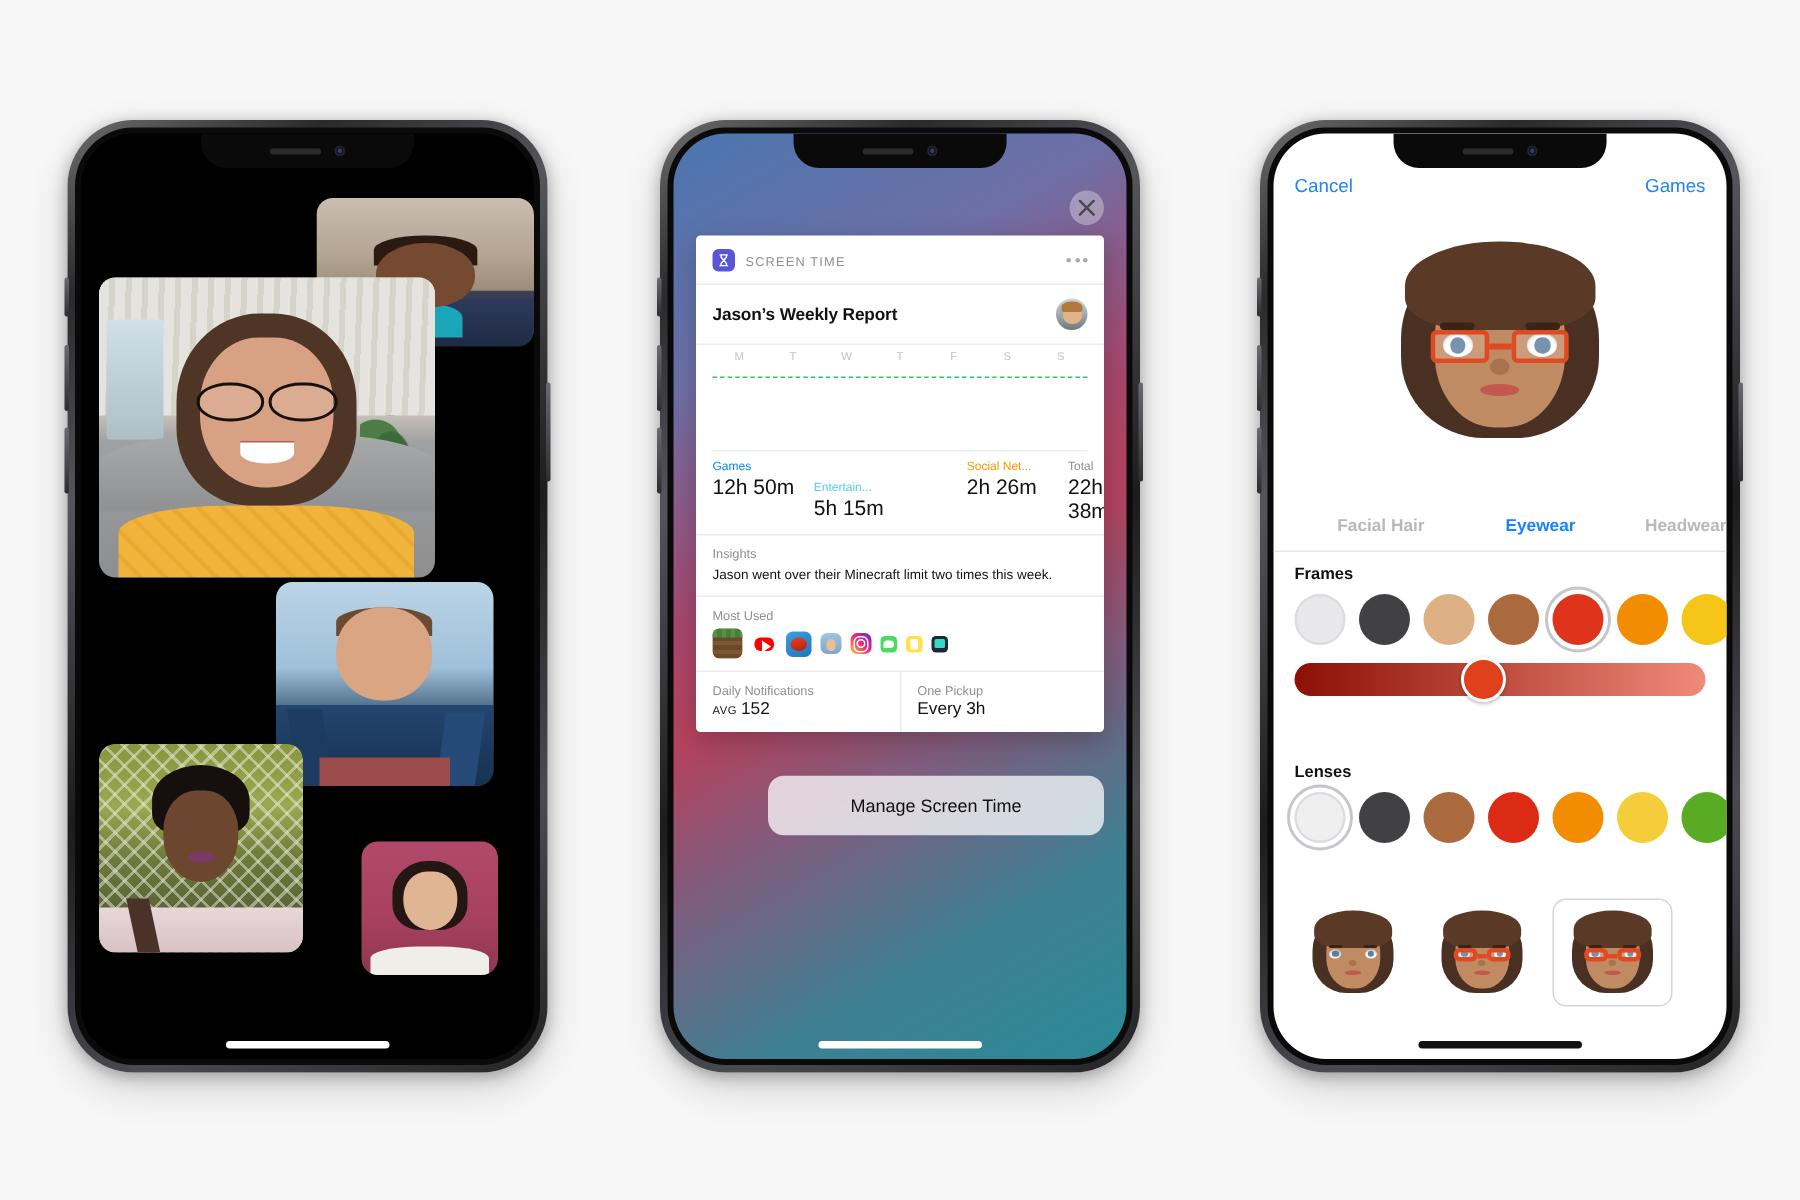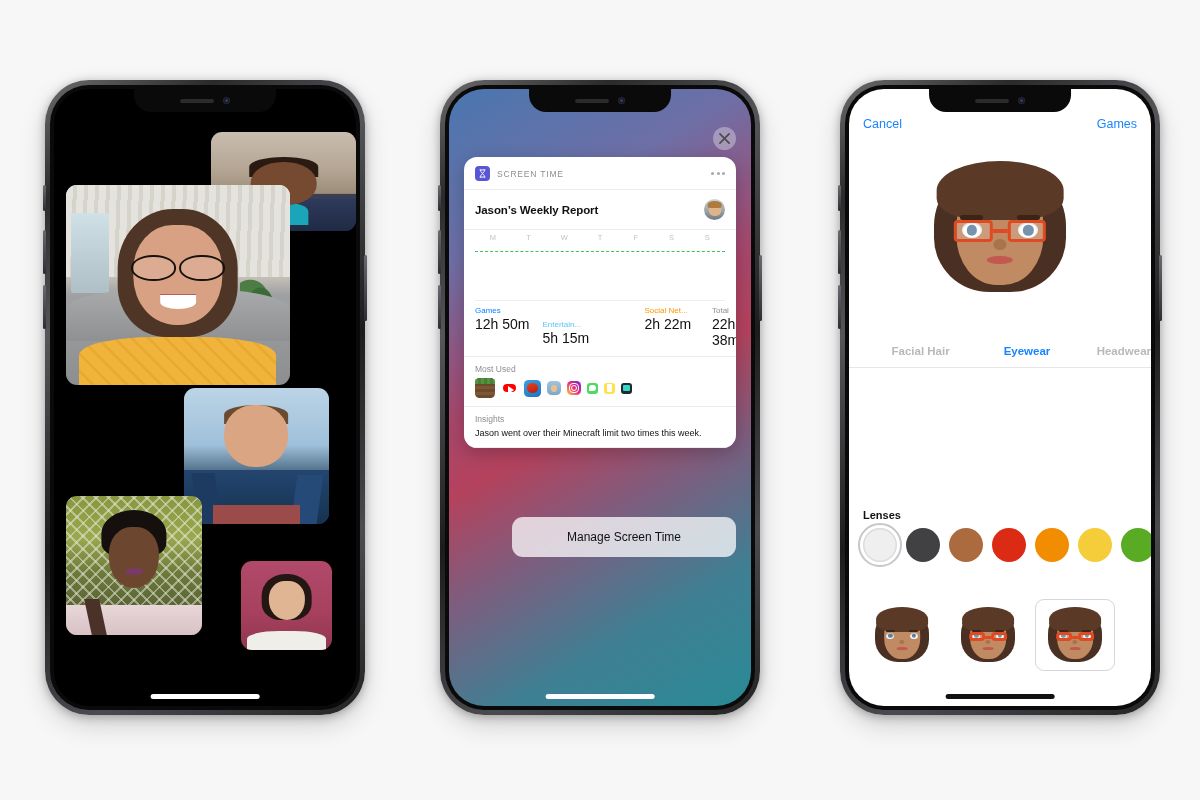--- a/index.html
+++ b/index.html
@@ -116,21 +116,21 @@
     width:40%;height:44%;border-radius:44% 44% 50% 50%;background:#e0b593;}
   .pE .top{position:absolute;left:6%;right:6%;bottom:0;height:22%;
     background:#f0eee8;border-radius:40% 40% 0 0;}
 
   
   #phone2{left:440px;top:80px;width:310px;height:625px;}
   #phone2 .screen{background:linear-gradient(150deg,#4a76b0 0%,#6e6fa6 22%,#a8476c 42%,#b4425d 52%,#7c5e7f 66%,#3f7f93 82%,#2a8a96 100%);}
   .st-close{position:absolute;right:15px;top:38px;width:23px;height:23px;border-radius:50%;
     background:rgba(255,255,255,.33);display:flex;align-items:center;justify-content:center;z-index:30;}
   .st-close svg{width:11px;height:11px;}
-  .st-card{position:absolute;left:15px;right:15px;top:68px;background:#fff;border-radius:13px;
+  .st-card{position:absolute;left:15px;right:15px;top:68px;background:#fff;border-radius:3px;
     overflow:hidden;box-shadow:0 5px 18px rgba(0,0,0,.22);}
   .st-head{display:flex;align-items:center;padding:9px 11px 8px;gap:7px;border-bottom:1px solid #ececee;}
   .st-appicon{width:15px;height:15px;border-radius:4px;background:#5956d6;
     display:flex;align-items:center;justify-content:center;flex:none;}
   .st-appicon svg{width:9px;height:9px;}
   .st-appname{font-size:8.5px;letter-spacing:.8px;color:#8e8e93;font-weight:500;}
   .st-dots{margin-left:auto;display:flex;gap:2.5px;}
   .st-dots i{width:3px;height:3px;border-radius:50%;background:#a8a8ad;display:block;}
   .st-title-row{display:flex;align-items:center;padding:9px 11px;border-bottom:1px solid #ececee;}
   .st-title{font-size:11.5px;font-weight:700;color:#111;letter-spacing:-.1px;}
@@ -442,27 +442,32 @@
               <div class="st-leg" style="flex: 0 0 27%;">
                 <div class="k" style="color: rgb(10, 132, 255);">Games</div>
                 <div class="v">12h 50m</div>
               </div>
               <div class="st-leg" style="flex: 0 0 26%;">
                 <div class="k" style="color: rgb(90, 200, 245); margin-top: 14px;">Entertain...</div>
                 <div class="v">5h 15m</div>
               </div>
               <div class="st-leg" style="flex: 0 0 27%; margin-left: 37px;">
                 <div class="k" style="color: rgb(255, 149, 0);">Social Net...</div>
-                <div class="v">2h 22m</div>
+                <div class="v">2h 26m</div>
               </div>
               <div class="st-leg" style="flex: 1 1 auto;">
                 <div class="k" style="color: rgb(142, 142, 147);">Total</div>
                 <div class="v">22h 38m</div>
               </div>
             </div>
+
+          <div class="st-sec">
+            <div class="st-sec-h">Insights</div>
+            <div class="st-insight">Jason went over their Minecraft limit two times this week.</div>
+          </div>
 
           <div class="st-sec" style="border-bottom:1px solid #ececee;">
             <div class="st-sec-h">Most Used</div>
             <div class="st-apps">
                 <div class="app s1 app-mc"></div>
                 <div class="app s2 app-yt">
                   <i></i>
                 </div>
                 <div class="app s2 app-g1"></div>
                 <div class="app s3 app-ph"></div>
@@ -474,25 +479,30 @@
                 </div>
                 <div class="app s4 app-nt">
                   <i></i>
                 </div>
                 <div class="app s4 app-dk">
                   <i></i>
                 </div>
               </div>
           </div>
 
-          <div class="st-sec">
-            <div class="st-sec-h">Insights</div>
-            <div class="st-insight">Jason went over their Minecraft limit two times this week.</div>
-          </div>
-
+          <div class="st-stats">
+              <div class="st-stat">
+                <div class="k">Daily Notifications</div>
+                <div class="v"><small>AVG </small>152</div>
+              </div>
+              <div class="st-stat">
+                <div class="k">One Pickup</div>
+                <div class="v">Every 3h</div>
+              </div>
+            </div>
         </div>
 
         <div class="st-manage" style="top: 428px; margin-left: 48px;">Manage Screen Time</div>
 
         <div class="homebar" style="background:#fff;"></div>
       </div>
     </div>
   </div>
 
   <div class="phone" id="phone3">
@@ -529,20 +539,35 @@
               </div>
           </div>
         </div>
 
         <div class="mj-tabs">
             <div class="mj-tab">Facial Hair</div>
             <div class="mj-tab active">Eyewear</div>
             <div class="mj-tab">Headwear</div>
           </div>
 
+        <div style="position:absolute;left:0;right:0;top:278px;">
+          <div class="mj-sec-title">Frames</div>
+          <div class="mj-swatches">
+              <div class="sw ring" style="background: rgb(232, 232, 234);"></div>
+              <div class="sw" style="background: rgb(65, 65, 68);"></div>
+              <div class="sw" style="background: rgb(221, 177, 131);"></div>
+              <div class="sw" style="background: rgb(171, 107, 63);"></div>
+              <div class="sw sel" style="background: rgb(224, 51, 28);"></div>
+              <div class="sw" style="background: rgb(242, 140, 0);"></div>
+              <div class="sw" style="background: rgb(245, 197, 24);"></div>
+            </div>
+          <div class="mj-slider" style="background: linear-gradient(90deg, rgb(140, 15, 5), rgb(240, 138, 122));">
+            <div class="mj-knob" style="left: 46%; background: rgb(224, 64, 28);"></div>
+          </div>
+        </div>
 
         <div style="position:absolute;left:0;right:0;top:410px;">
           <div class="mj-sec-title">Lenses</div>
           <div class="mj-swatches">
               <div class="sw sel ring" style="background: rgb(239, 239, 239);"></div>
               <div class="sw" style="background: rgb(65, 65, 68);"></div>
               <div class="sw" style="background: rgb(171, 107, 63);"></div>
               <div class="sw" style="background: rgb(220, 43, 20);"></div>
               <div class="sw" style="background: rgb(242, 140, 0);"></div>
               <div class="sw" style="background: rgb(245, 205, 58);"></div>

